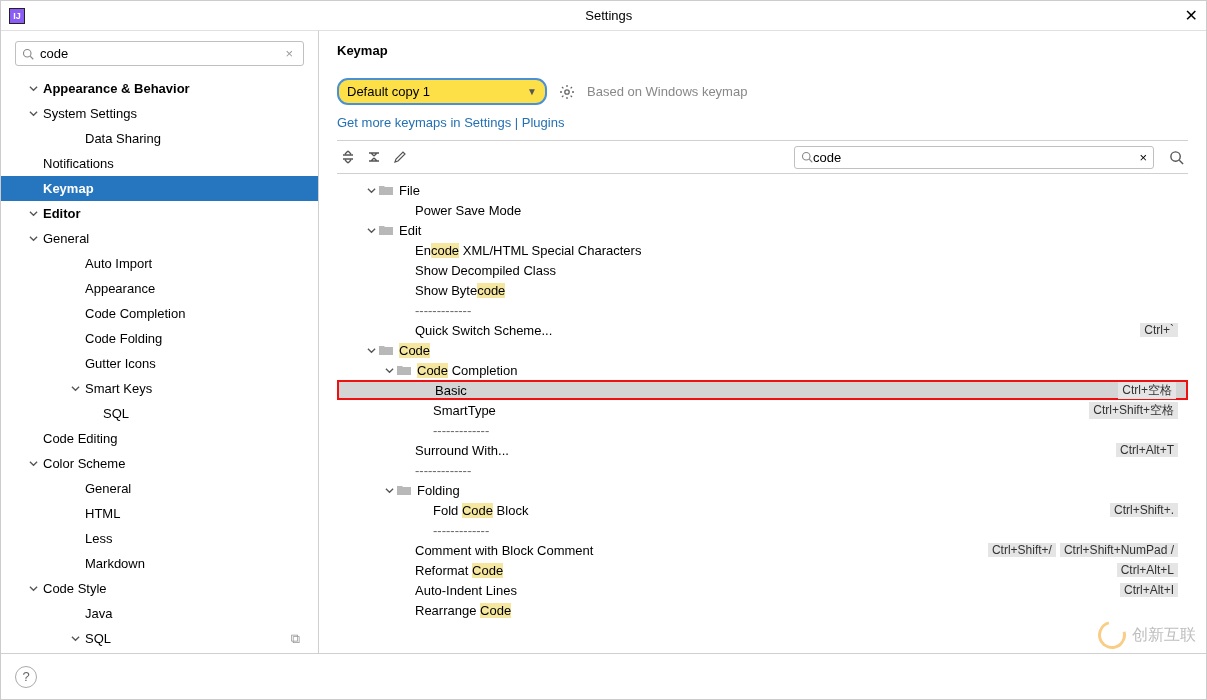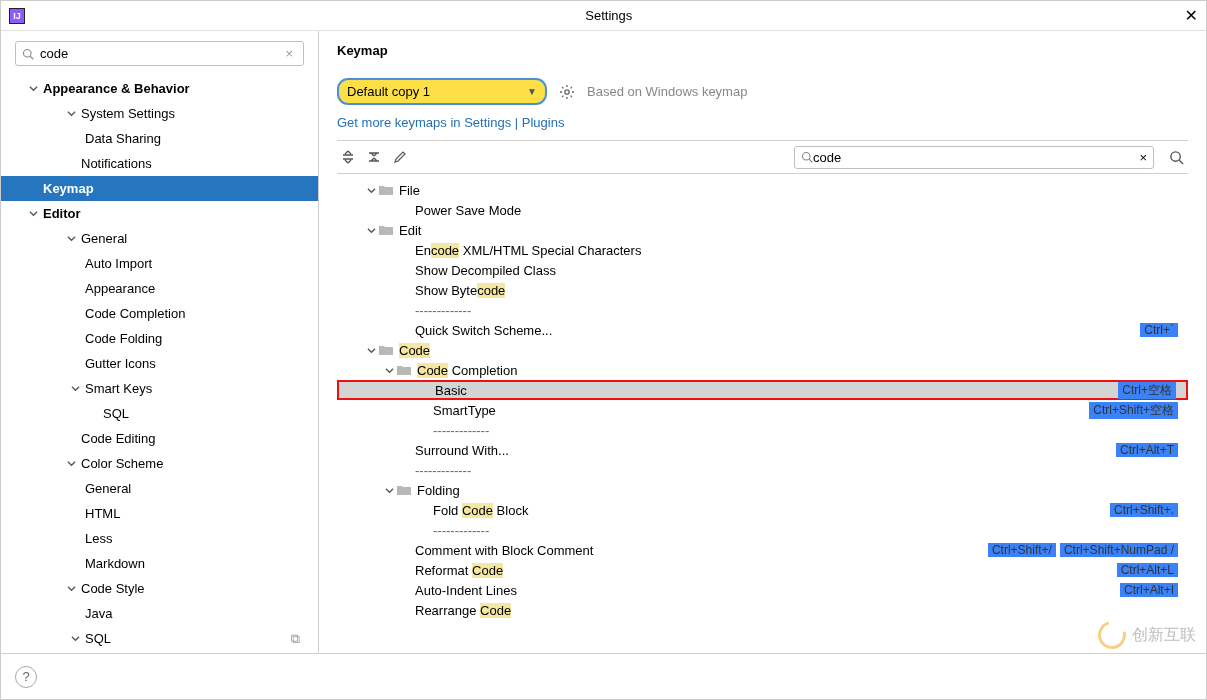--- a/index.html
+++ b/index.html
@@ -41,21 +41,21 @@
 .tree-row {
   display: flex; align-items: center; height: 25px; padding-left: 14px; cursor: pointer;
   white-space: nowrap;
 }
 .tree-row .chev { width: 14px; color: #555; font-size: 10px; display:inline-block; }
 .tree-row.selected { background: #2675bf; color: #fff; }
 .tree-row.selected .chev { color: #fff; }
 .tree-row .label { }
 .tree-row.bold .label { font-weight: 600; }
 .lvl1 { padding-left: 28px; }
-.lvl2 { padding-left: 66px; }
+.lvl2 { padding-left: 28px; }
 .lvl3 { padding-left: 70px; }
 .lvl4 { padding-left: 88px; }
 .main { flex: 1; display: flex; flex-direction: column; padding: 12px 18px 0 18px; overflow:hidden; position:relative;}
 .main-title { font-weight: 600; margin-bottom: 20px; }
 .row1 { display: flex; align-items: center; gap: 12px; margin-bottom: 10px; }
 .select {
   border: 2px solid #4a90d9; border-radius: 11px; padding: 4px 8px; width: 210px;
   display: flex; align-items: center; justify-content: space-between; background:#fde047;
 }
 .select .caret { color:#555; font-size:10px;}
@@ -76,21 +76,21 @@
 }
 .search-actions input { border:none; outline:none; flex:1; font-size:13px;}
 .find-btn { width:24px;height:24px; display:flex;align-items:center;justify-content:center;color:#555;cursor:pointer;margin-left:6px;}
 .action-tree { flex:1; overflow-y:auto; overflow-x:hidden; padding-top:6px; position:relative;}
 .act-row {
   display: flex; align-items: center; height: 20px; padding-right: 10px; white-space: nowrap;
 }
 .act-row .chev { width:12px; color:#555; font-size:10px; display:inline-block;}
 .act-row .folder { color:#999; margin-right:6px; font-size:12px;}
 .act-row .name { flex:1; }
-.act-row .short { background:#3b82f6; color:#333; padding:0 4px; font-size:12px; margin-left:4px;}
+.act-row .short { background:#e5e5e5; color:#333; padding:0 4px; font-size:12px; margin-left:4px;}
 .hl { background:#f5e7a0; }
 .indA { padding-left:30px; }
 .indB { padding-left:48px; }
 .indC { padding-left:78px; }
 .indD { padding-left:96px; }
 .selrow { background:#d4d4d4; }
 .redbox { border:2px solid #e11; }
 .footer { height: 46px; border-top:1px solid #d0d0d0; display:flex; align-items:center; padding:0 14px;}
 .help { width:22px;height:22px;border:1px solid #aaa;border-radius:50%;display:flex;align-items:center;justify-content:center;color:#666;font-size:13px;cursor:pointer;}
 .tree::-webkit-scrollbar, .action-tree::-webkit-scrollbar { width:12px; }

